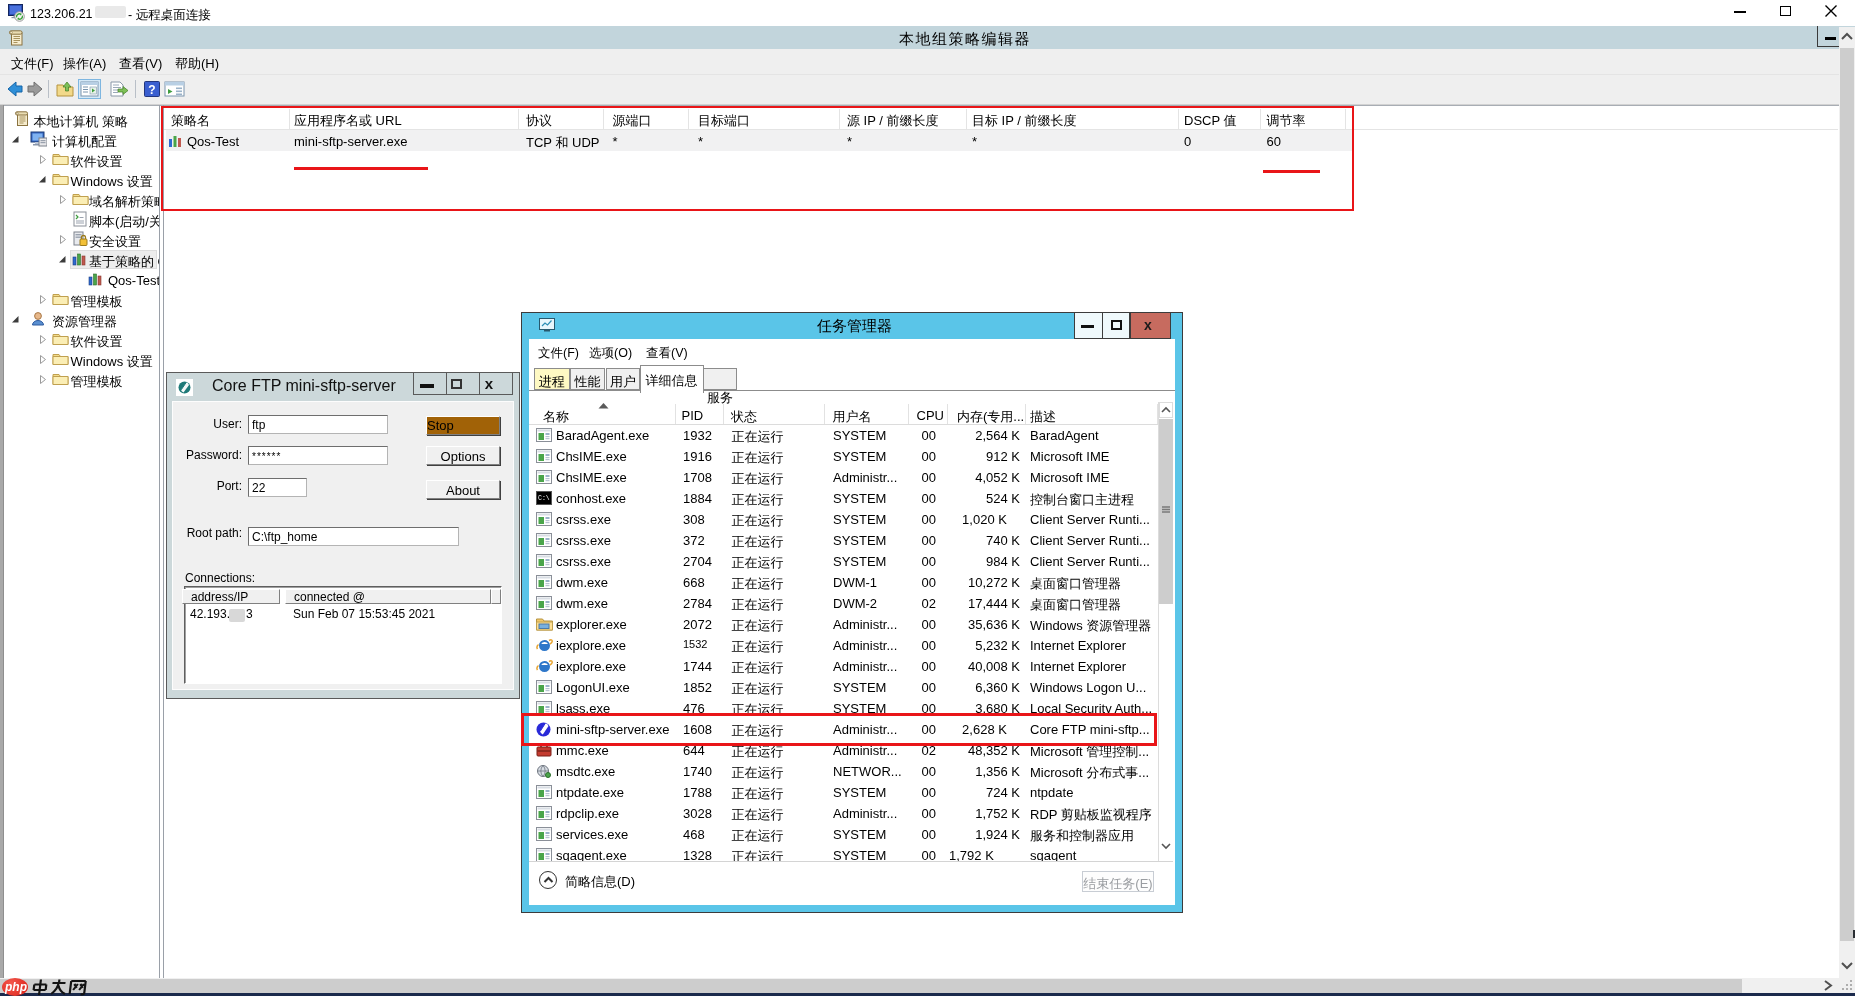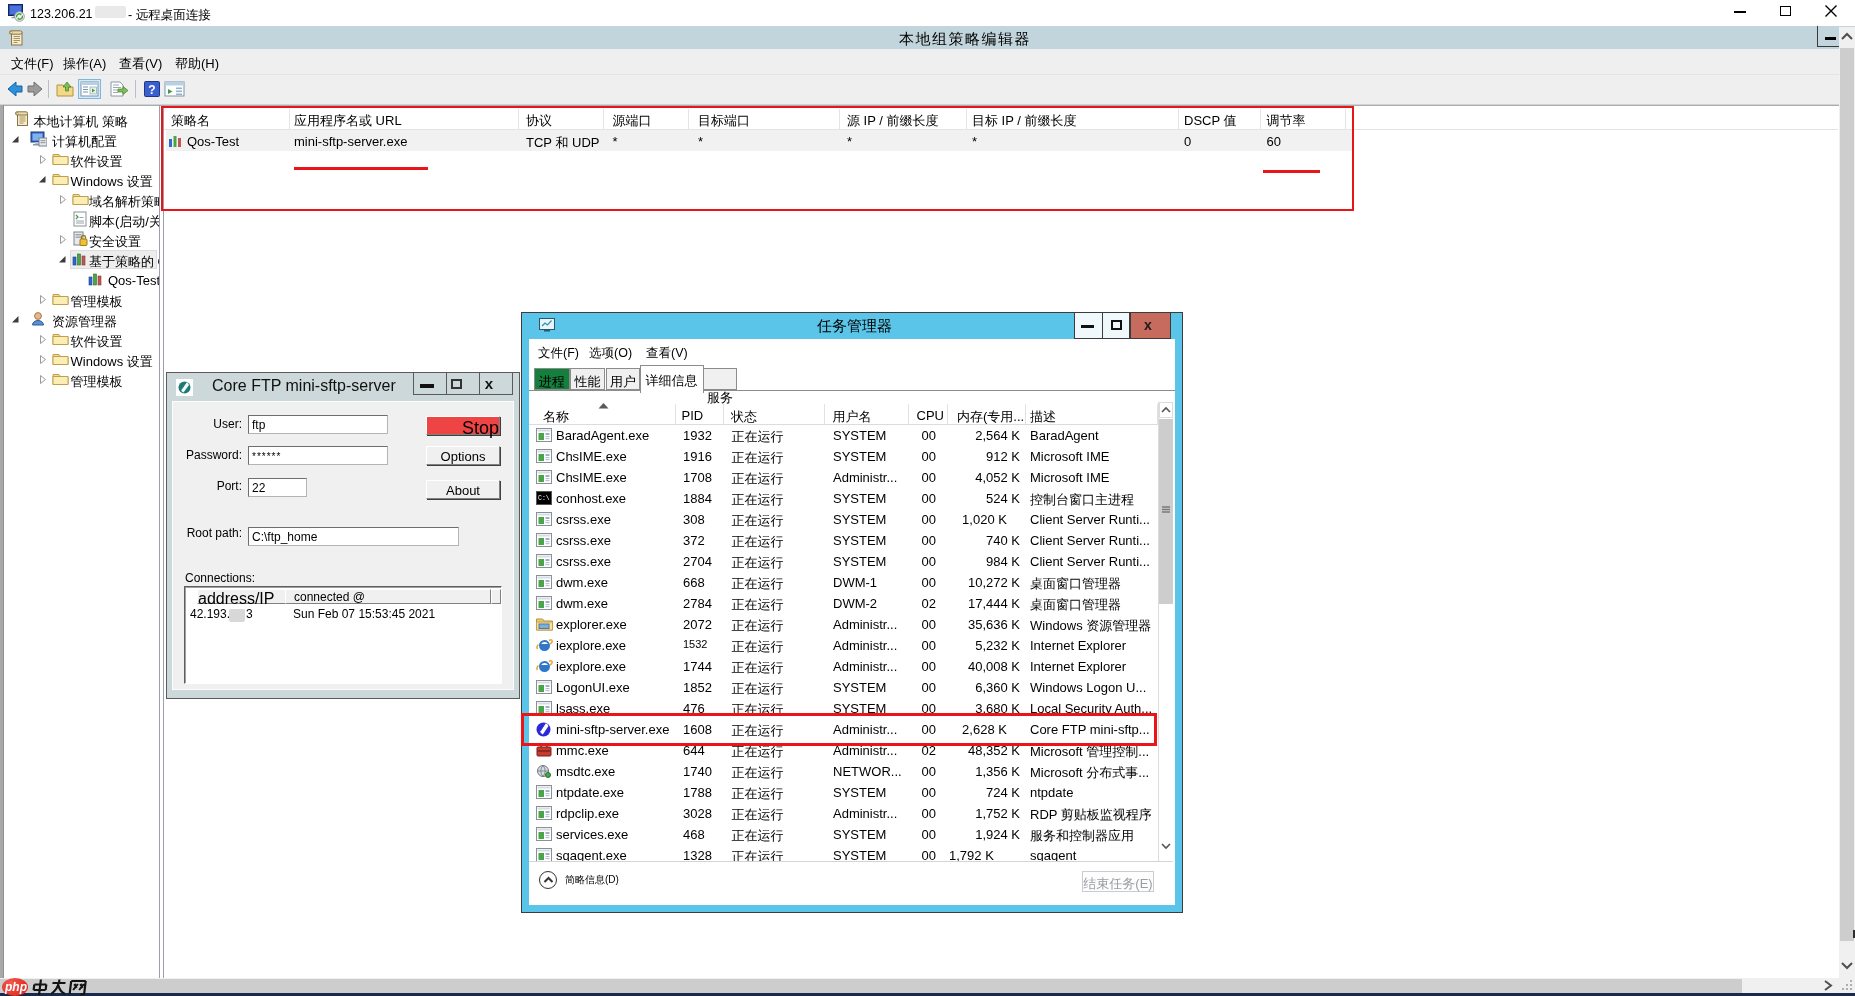--- a/index.html
+++ b/index.html
@@ -268,26 +268,26 @@
       <div class="abs" style="left:316px;top:3px;width:14px;font-size:15px;font-weight:bold;color:#111;text-align:center">x</div>
       <div class="abs" style="left:6px;top:29px;width:342px;height:289px;background:#f0f0f0;border:1px solid #fdfdfd"></div>
       <div class="abs" style="left:0;top:45px;width:76px;font-size:12px;text-align:right">User:</div>
       <div class="abs" style="left:0;top:76px;width:76px;font-size:12px;text-align:right">Password:</div>
       <div class="abs" style="left:0;top:107px;width:76px;font-size:12px;text-align:right">Port:</div>
       <div class="abs" style="left:0;top:154px;width:76px;font-size:12px;text-align:right">Root path:</div>
       <div class="abs" style="left:82px;top:42.5px;width:140px;height:19px;background:#fff;border:1px solid #b4b4b4;border-top:1px solid #6e6e6e;border-left:1px solid #6e6e6e;font-size:12px;padding:2px 0 0 3px;">ftp</div>
       <div class="abs" style="left:82px;top:74px;width:140px;height:19px;background:#fff;border:1px solid #b4b4b4;border-top:1px solid #6e6e6e;border-left:1px solid #6e6e6e;font-size:12px;padding:2px 0 0 3px;font-size:10px;letter-spacing:1px;padding-top:4px">******</div>
       <div class="abs" style="left:82px;top:105.5px;width:59px;height:19px;background:#fff;border:1px solid #b4b4b4;border-top:1px solid #6e6e6e;border-left:1px solid #6e6e6e;font-size:12px;padding:2px 0 0 3px;">22</div>
       <div class="abs" style="left:82px;top:155px;width:211px;height:19px;background:#fff;border:1px solid #b4b4b4;border-top:1px solid #6e6e6e;border-left:1px solid #6e6e6e;font-size:12px;padding:2px 0 0 3px;">C:\ftp_home</div>
-      <div class="abs" style="left:260px;top:43.5px;width:74px;height:19px;background:#ef4444;border:1px solid #808080;border-top:1px solid #fff;border-left:1px solid #fff;box-shadow:1px 1px 0 #404040;font-size:18px;text-align:right;padding-top:1.5px">Stop</div>
+      <div class="abs" style="left:260px;top:43.5px;width:74px;height:19px;background:#a16207;border:1px solid #808080;border-top:1px solid #fff;border-left:1px solid #fff;box-shadow:1px 1px 0 #404040;font-size:13px;text-align:left;padding-top:1.5px">Stop</div>
       <div class="abs" style="left:260px;top:74px;width:74px;height:19px;background:#f0f0f0;border:1px solid #808080;border-top:1px solid #fff;border-left:1px solid #fff;box-shadow:1px 1px 0 #404040;font-size:13px;text-align:center;padding-top:1.5px">Options</div>
       <div class="abs" style="left:260px;top:108px;width:74px;height:19px;background:#f0f0f0;border:1px solid #808080;border-top:1px solid #fff;border-left:1px solid #fff;box-shadow:1px 1px 0 #404040;font-size:13px;text-align:center;padding-top:1.5px">About</div>
       <div class="abs" style="left:19px;top:199px;font-size:12px">Connections:</div>
       <div class="abs" style="left:18px;top:214px;width:318px;height:98px;background:#fff;border:1px solid #fff;border-top:1.5px solid #5f5f5f;border-left:1.5px solid #5f5f5f;box-shadow:inset 1px 1px 0 #a0a0a0"></div>
-      <div class="abs" style="left:31px;top:217px;width:98px;height:15px;background:#f0f0f0;border-right:1px solid #808080;border-bottom:1px solid #808080;border-top:1px solid #fff;border-left:1px solid #fff;font-size:16px;">address/IP</div>
+      <div class="abs" style="left:16px;top:217px;width:98px;height:15px;background:#f0f0f0;border-right:1px solid #808080;border-bottom:1px solid #808080;border-top:1px solid #fff;border-left:1px solid #fff;font-size:12px;padding-left:8px">address/IP</div>
       <div class="abs" style="left:119px;top:217px;width:206px;height:15px;background:#f0f0f0;border-right:1px solid #808080;border-bottom:1px solid #808080;border-top:1px solid #fff;border-left:1px solid #fff;font-size:12px;padding-left:8px">connected @</div>
       <div class="abs" style="left:325px;top:217px;width:8px;height:15px;background:#f0f0f0;border-right:1px solid #808080;border-bottom:1px solid #808080;border-top:1px solid #fff;border-left:1px solid #fff;font-size:12px;padding-left:8px"></div>
       <div class="abs" style="left:24px;top:235px;font-size:12px">42.193.1</div>
       <div class="abs" style="left:63px;top:237px;width:16px;height:13px;background:#d8d8d8;border-radius:2px"></div>
       <div class="abs" style="left:80px;top:235px;font-size:12px">3</div>
       <div class="abs" style="left:127px;top:235px;font-size:12px;white-space:nowrap">Sun Feb 07 15:53:45 2021</div>
     </div>
 
 <div class="abs" id="taskmgr" style="left:521px;top:312px;width:662px;height:601px;">
       <div class="abs" style="left:0;top:0;width:662px;height:601px;background:#fff;border:1px solid #3c3c3c"></div>
@@ -304,21 +304,21 @@
       <div class="abs" style="left:553px;top:0px;width:56px;height:27px;background:#eff9fc;border:1px solid #3c3c3c"></div>
       <div class="abs" style="left:581px;top:1px;width:1px;height:25px;background:#3c3c3c"></div>
       <div class="abs" style="left:609px;top:0px;width:41px;height:27px;background:#c76b5f;border:1px solid #3c3c3c"></div>
       <div class="abs" style="left:560px;top:13px;width:13px;height:3px;background:#111"></div>
       <div class="abs" style="left:590px;top:8px;width:11px;height:10px;border:2px solid #111"></div>
       <div class="abs cn" style="left:623px;top:5px;font-size:14px;font-weight:bold;color:#1a1a1a">x</div>
       <div class="abs cn" style="left:17px;top:33px;font-size:12.5px">文件(F)</div>
       <div class="abs cn" style="left:68px;top:33px;font-size:12.5px">选项(O)</div>
       <div class="abs cn" style="left:125px;top:33px;font-size:12.5px">查看(V)</div>
       <div class="abs" style="left:8px;top:78px;width:646px;height:1px;background:#8c8c8c"></div>
-      <div class="abs cn" style="left:12.5px;top:56px;width:36.5px;height:22px;background:#15803d;border:1px solid #8c8c8c;font-size:13px;text-align:center;padding-top:4px">进程</div>
+      <div class="abs cn" style="left:12.5px;top:56px;width:36.5px;height:22px;background:#fef9c3;border:1px solid #8c8c8c;font-size:13px;text-align:center;padding-top:4px">进程</div>
       <div class="abs cn" style="left:49px;top:56px;width:35px;height:22px;background:#f0f0f0;border:1px solid #8c8c8c;font-size:13px;text-align:center;padding-top:4px">性能</div>
       <div class="abs cn" style="left:85px;top:56px;width:34px;height:22px;background:#f0f0f0;border:1px solid #8c8c8c;font-size:13px;text-align:center;padding-top:4px">用户</div>
       <div class="abs cn" style="left:118.5px;top:53px;width:64px;height:28px;background:#fff;border:1px solid #8c8c8c;border-bottom:none;font-size:13px;text-align:center;padding-top:6px;z-index:3">详细信息</div>
       <div class="abs cn" style="left:182px;top:56px;width:34px;height:22px;background:#f0f0f0;border:1px solid #8c8c8c;font-size:13px;text-align:center;padding-top:20px">服务</div>
       <div class="abs" style="left:8px;top:90px;width:631px;height:23px;border-bottom:1px solid #dcdcdc"></div>
       <div class="abs" style="left:153.5px;top:92px;width:1px;height:20px;background:#e2e2e2"></div>
       <div class="abs" style="left:201.5px;top:92px;width:1px;height:20px;background:#e2e2e2"></div>
       <div class="abs" style="left:303px;top:92px;width:1px;height:20px;background:#e2e2e2"></div>
       <div class="abs" style="left:386.5px;top:92px;width:1px;height:20px;background:#e2e2e2"></div>
       <div class="abs" style="left:426px;top:92px;width:1px;height:20px;background:#e2e2e2"></div>
@@ -638,21 +638,21 @@
         <path d="M1 1 h8 M1 3.5 h8 M1 6 h8" stroke="#7a7a7a" stroke-width="1.4"></path>
       </svg>
       <svg class="abs" style="left:638px;top:530px" width="14" height="9" viewBox="0 0 14 9">
         <path d="M3 2 l4 4 l4 -4" fill="none" stroke="#555" stroke-width="1.6"></path>
       </svg>
       <div class="abs" style="left:8px;top:549px;width:644px;height:1px;background:#d4d4d4"></div>
       <div class="abs" style="left:18px;top:559px;width:18px;height:18px;border:1.5px solid #333;border-radius:50%"></div>
       <svg class="abs" style="left:22px;top:564px" width="11" height="8" viewBox="0 0 11 8">
         <path d="M1.5 6 L5.5 2 L9.5 6" fill="none" stroke="#333" stroke-width="2"></path>
       </svg>
-      <div class="abs cn" style="left:44px;top:561px;font-size:10px">简略信息(D)</div>
+      <div class="abs cn" style="left:44px;top:561px;font-size:13px">简略信息(D)</div>
       <div class="abs cn" style="left:561px;top:559px;width:72px;height:21px;background:#fdfdfd;border:1px solid #c8cdd4;color:#9a9da1;font-size:13px;text-align:center;padding-top:3px">结束任务(E)</div>
     </div>
 
 <div class="abs" style="left:160.5px;top:105.5px;width:1193px;height:105px;border:2.5px solid #e91518"></div>
 <div class="abs" style="left:294px;top:167px;width:134px;height:3px;background:#e91518"></div>
 <div class="abs" style="left:1263px;top:170px;width:57px;height:3px;background:#e91518"></div>
 <div class="abs" style="left:521px;top:713px;width:636px;height:33px;border:3px solid #e91518"></div>
 
 <div class="abs" style="left:1839px;top:27px;width:16px;height:951px;background:#f0f0f0"></div>
 <svg class="abs" style="left:1839px;top:30px" width="16" height="14" viewBox="0 0 16 14">

